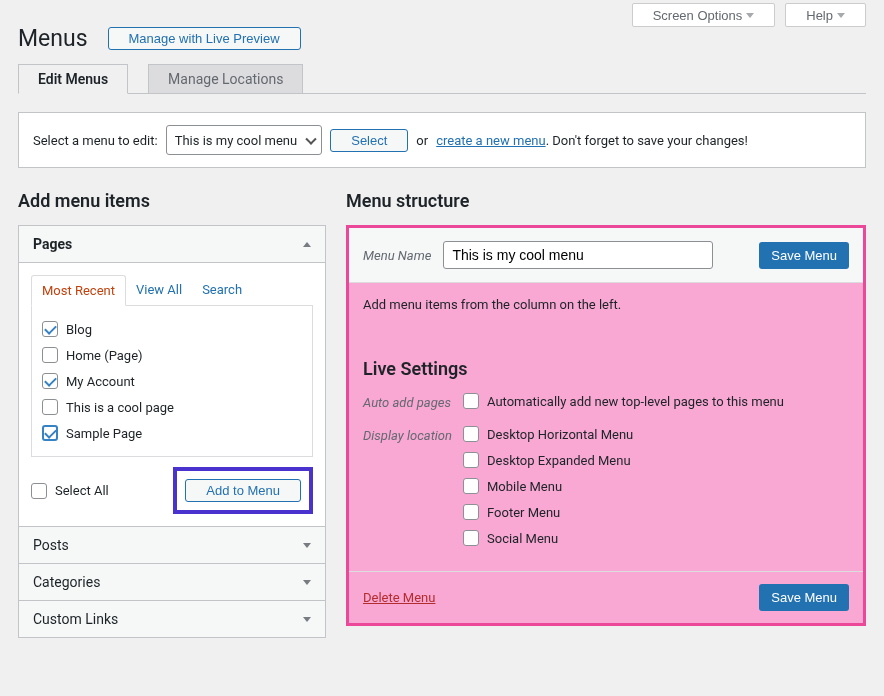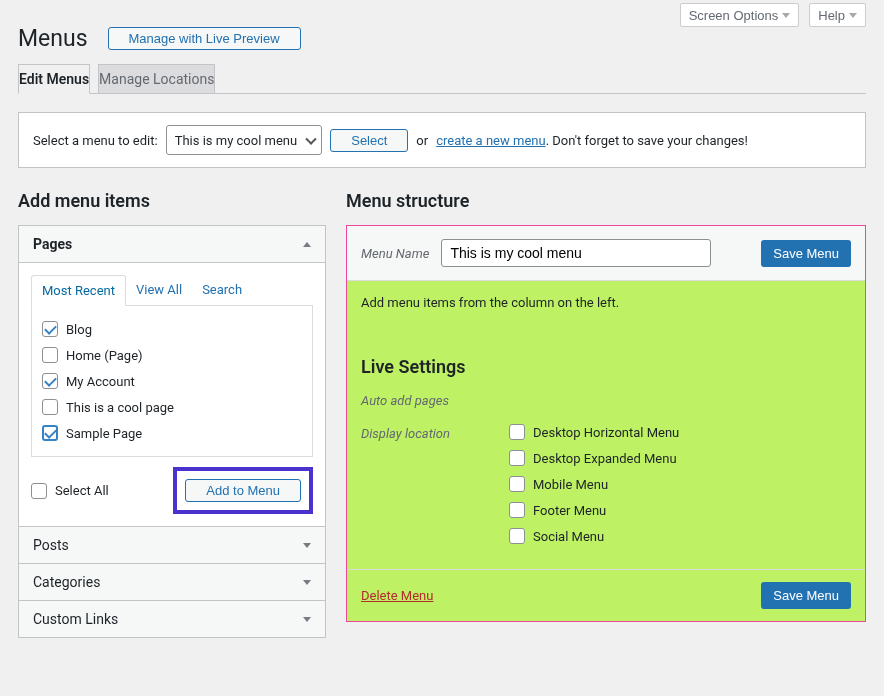--- a/index.html
+++ b/index.html
@@ -9,21 +9,21 @@
       color: #1d2327;
       background: #f0f0f1;
       width: 884px;
       height: 696px;
       overflow: hidden;
     }
     .top-bar { display: flex; justify-content: flex-end; gap: 10px; padding: 3px 18px 0 18px; }
     .top-btn {
       background: #fff;
       border: 1px solid #ccc;
-      padding: 3px 8px;
+      padding: 3px 20px;
       color: #646970;
       font-size: 13px;
       display: flex;
       align-items: center;
       gap: 4px;
       border-radius: 2px;
       cursor: pointer;
       height: 24px;
     }
     .tri-down {
@@ -42,22 +42,22 @@
       padding: 3px 20px;
       border-radius: 3px;
       font-size: 13px;
       cursor: pointer;
     }
     .tabs { display: flex; border-bottom: 1px solid #c3c4c7; margin: 0 18px; }
     .tab {
       border: 1px solid #c3c4c7;
       background: #dcdcde;
       color: #646970;
-      padding: 6px 0;
-      margin-right: 8px;
+      padding: 6px 19px;
+      margin-right: 20px;
       margin-bottom: -1px;
       cursor: pointer;
       font-size: 14px;
     }
     .tab.active { background: #f0f0f1; color: #1d2327; font-weight: 600; border-bottom-color: #f0f0f1; }
     .select-bar {
       border: 1px solid #c3c4c7;
       background: #fff;
       margin: 18px 18px 0 18px;
       padding: 12px 14px;
@@ -113,21 +113,21 @@
     .acc-head .tri-dn {
       width: 0; height: 0;
       border-left: 4px solid transparent;
       border-right: 4px solid transparent;
       border-top: 5px solid #787c82;
     }
     .acc-body { background: #fff; padding: 12px; border-bottom: 1px solid #c3c4c7; }
     .subtabs { display: flex; border-bottom: 1px solid #dcdcde; font-size: 13px; }
     .subtab { padding: 7px 10px; color: #2271b1; cursor: pointer; }
     .subtab.active {
-      color: #0369a1;
+      color: #c2410c;
       border: 1px solid #dcdcde;
       border-bottom: 1px solid #fff;
       margin-bottom: -1px;
       border-top-left-radius: 3px;
       border-top-right-radius: 3px;
       text-align: center;
     }
     .checklist { border: 1px solid #dcdcde; border-top: none; padding: 10px; }
     .check-row { display: flex; align-items: center; gap: 8px; padding: 5px 0; font-size: 13px; }
     .chk {
@@ -157,41 +157,41 @@
     }
     .btn-primary {
       background: #2271b1;
       color: #fff;
       border: none;
       padding: 6px 12px;
       border-radius: 3px;
       font-size: 13px;
       cursor: pointer;
     }
-    .menu-panel { border: 1px solid #ec4899; background: #bef264; }
+    .menu-panel { border: 3px solid #ec4899; background: #f9a8d4; }
     .menu-head {
       background: #f6f7f7;
       padding: 13px 14px;
       display: flex;
       align-items: center;
       border-bottom: 1px solid #dcdcde;
     }
     .menu-head label { font-style: italic; color: #646970; margin-right: 12px; }
     .txt-input {
       border: 1px solid #8c8f94;
       border-radius: 3px;
       padding: 5px 8px;
       font-size: 14px;
       width: 270px;
     }
     .flex-spacer { flex: 1; }
     .menu-body { padding: 14px; font-size: 13px; color: #1d2327; }
     .menu-settings { padding: 0 14px 14px 14px; }
     .menu-settings h4 { font-size: 18px; font-weight: 600; margin-bottom: 14px; }
-    .setting-row { display: flex; margin-bottom: 6px; gap: 48px; }
+    .setting-row { display: flex; margin-bottom: 6px; }
     .setting-label { font-style: italic; color: #646970; width: 100px; flex-shrink: 0; padding-top: 2px; }
     .setting-opts { flex: 1; }
     .menu-foot { border-top: 1px solid #dcdcde; padding: 12px 14px; display: flex; align-items: center; }
     .del-link { color: #b32d2e; text-decoration: underline; cursor: pointer; }
   </style>
 </head>
 <body>
 
 <div class="top-bar">
   <button class="top-btn">
@@ -298,20 +298,26 @@
         <button class="btn-primary">Save Menu</button>
       </div>
       <div class="menu-body">
         <span>Add menu items from the column on the left.</span>
       </div>
       <div style="height:32px;"></div>
       <div class="menu-settings">
         <h4>Live Settings</h4>
         <div class="setting-row">
           <div class="setting-label">Auto add pages</div>
+          <div class="setting-opts">
+            <div class="check-row" style="padding:0;">
+              <span class="chk"></span>
+              <span>Automatically add new top-level pages to this menu</span>
+            </div>
+          </div>
         </div>
         <div style="height:10px;"></div>
         <div class="setting-row">
           <div class="setting-label">Display location</div>
           <div class="setting-opts">
             <div class="check-row" style="padding-top:0;">
               <span class="chk"></span>
               <span>Desktop Horizontal Menu</span>
             </div>
             <div class="check-row">

